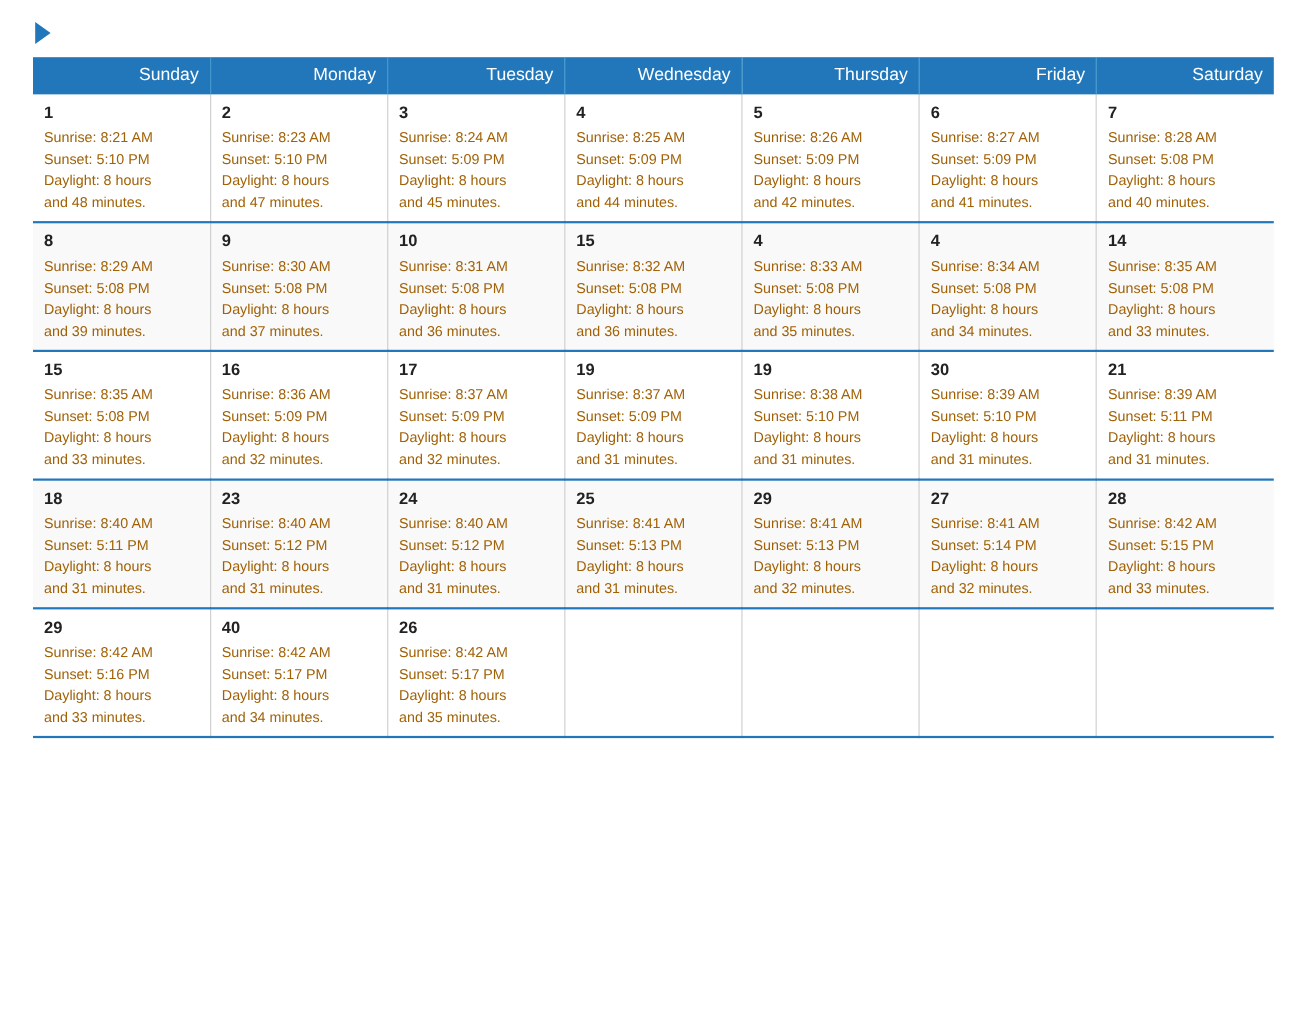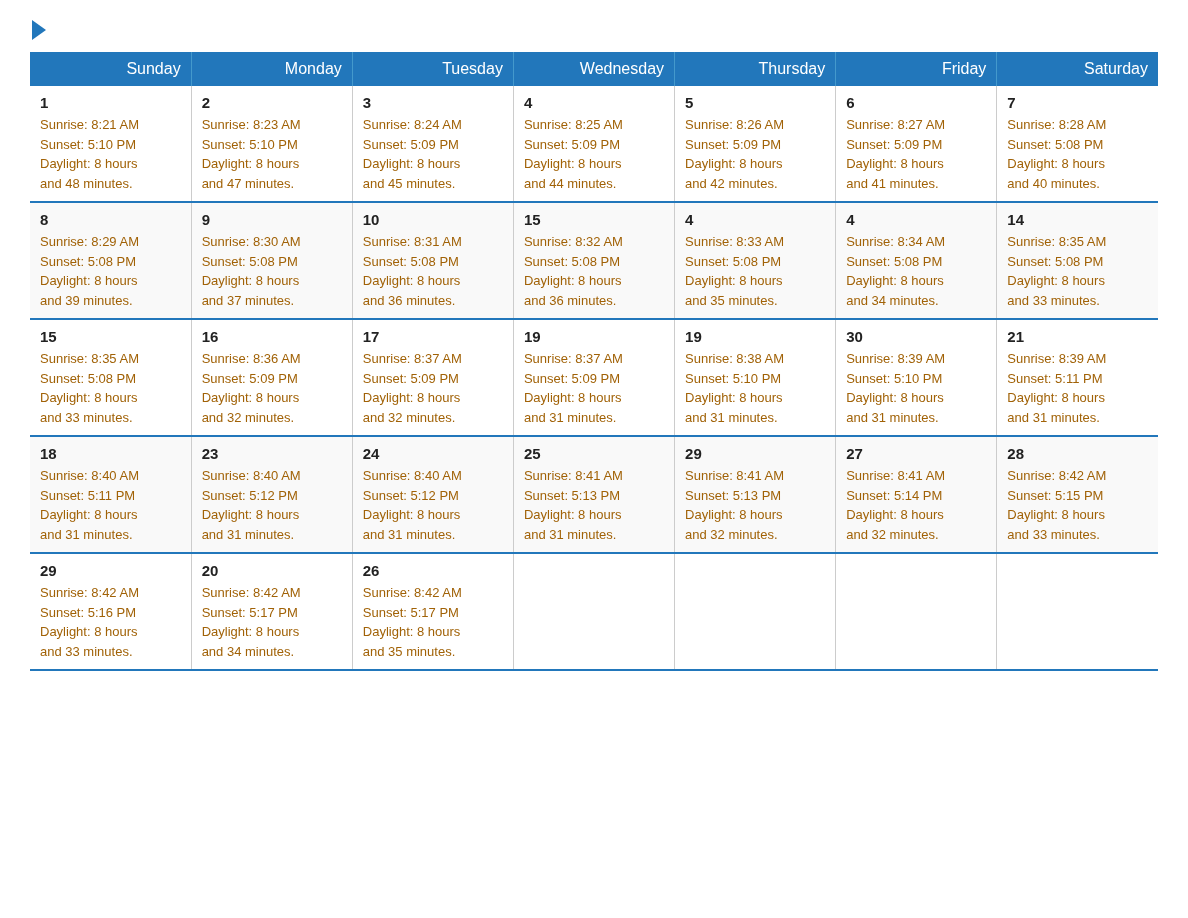--- a/index.html
+++ b/index.html
@@ -264,21 +264,21 @@
           <span class="day-num">28</span>
         <div class="day-info">Sunrise: 8:42 AM<br>Sunset: 5:15 PM<br>Daylight: 8 hours<br>and 33 minutes.</div>
         </td>
       </tr>
       <tr>
         <td>
           <span class="day-num">29</span>
         <div class="day-info">Sunrise: 8:42 AM<br>Sunset: 5:16 PM<br>Daylight: 8 hours<br>and 33 minutes.</div>
         </td>
         <td>
-          <span class="day-num">20</span>
+          <span class="day-num">40</span>
         <div class="day-info">Sunrise: 8:42 AM<br>Sunset: 5:17 PM<br>Daylight: 8 hours<br>and 34 minutes.</div>
         </td>
         <td>
           <span class="day-num">26</span>
         <div class="day-info">Sunrise: 8:42 AM<br>Sunset: 5:17 PM<br>Daylight: 8 hours<br>and 35 minutes.</div>
         </td>
         <td class="empty-cell"></td>
         <td class="empty-cell"></td>
         <td class="empty-cell"></td>
         <td class="empty-cell"></td>

